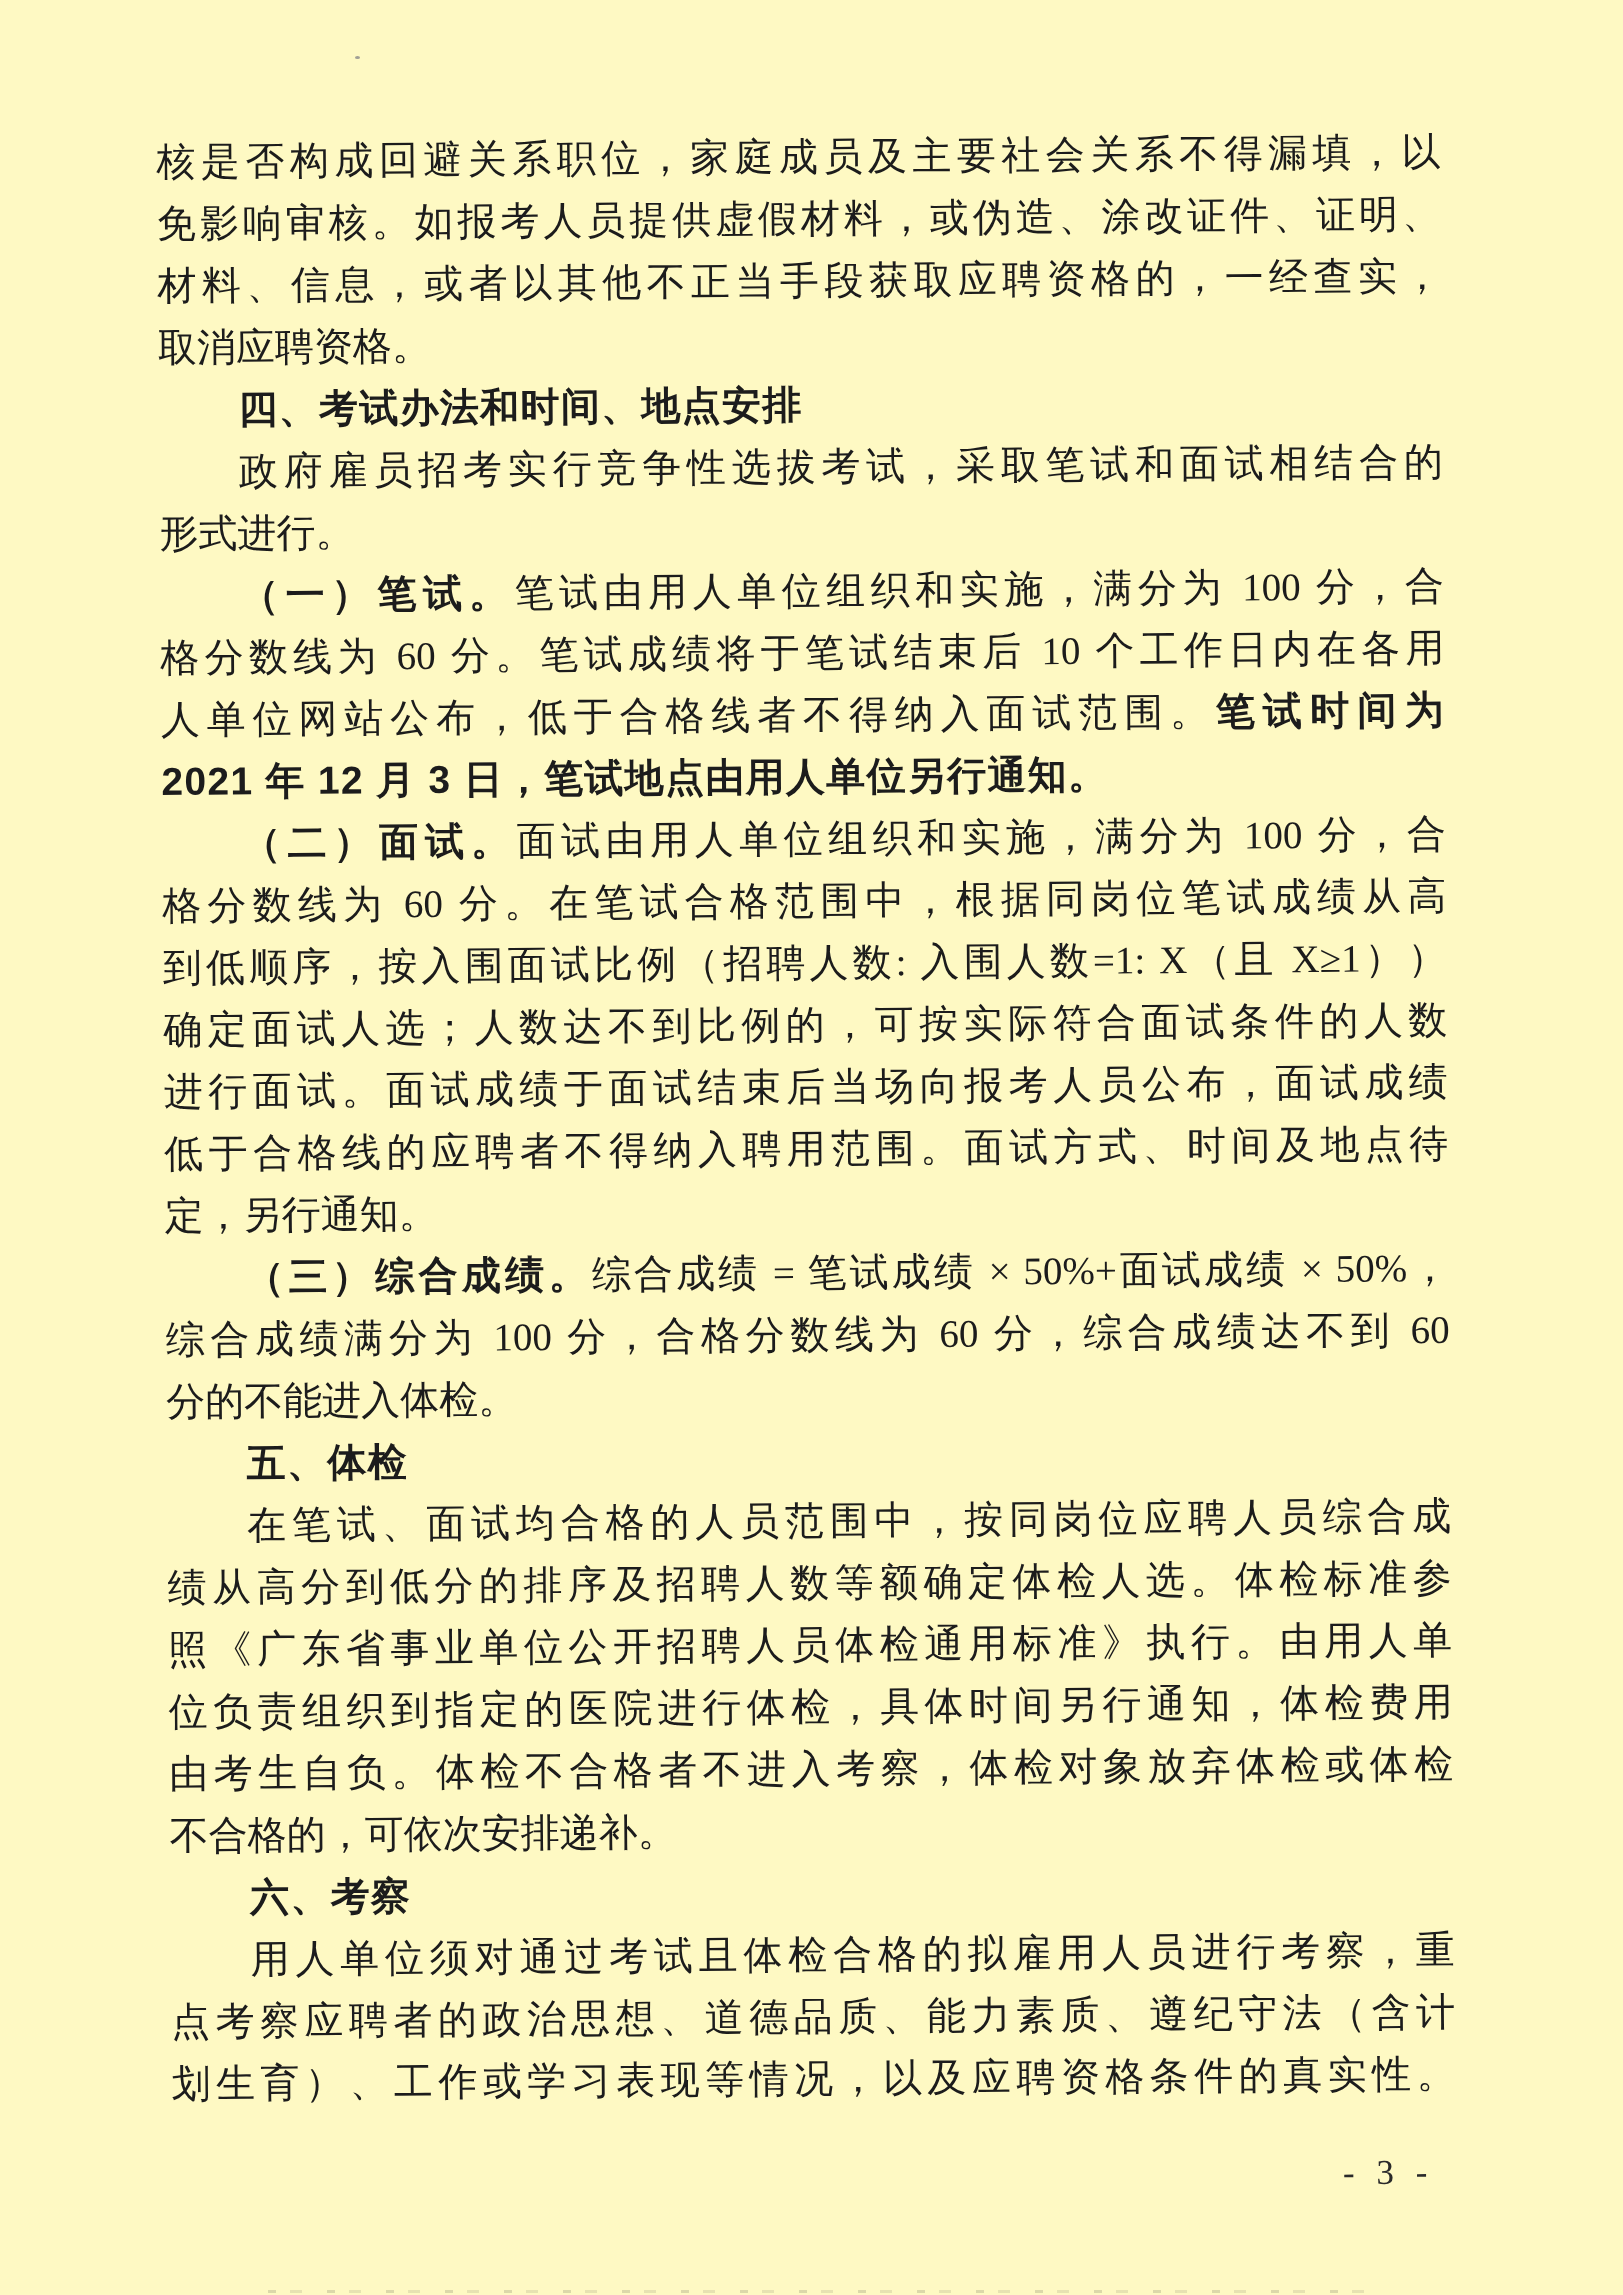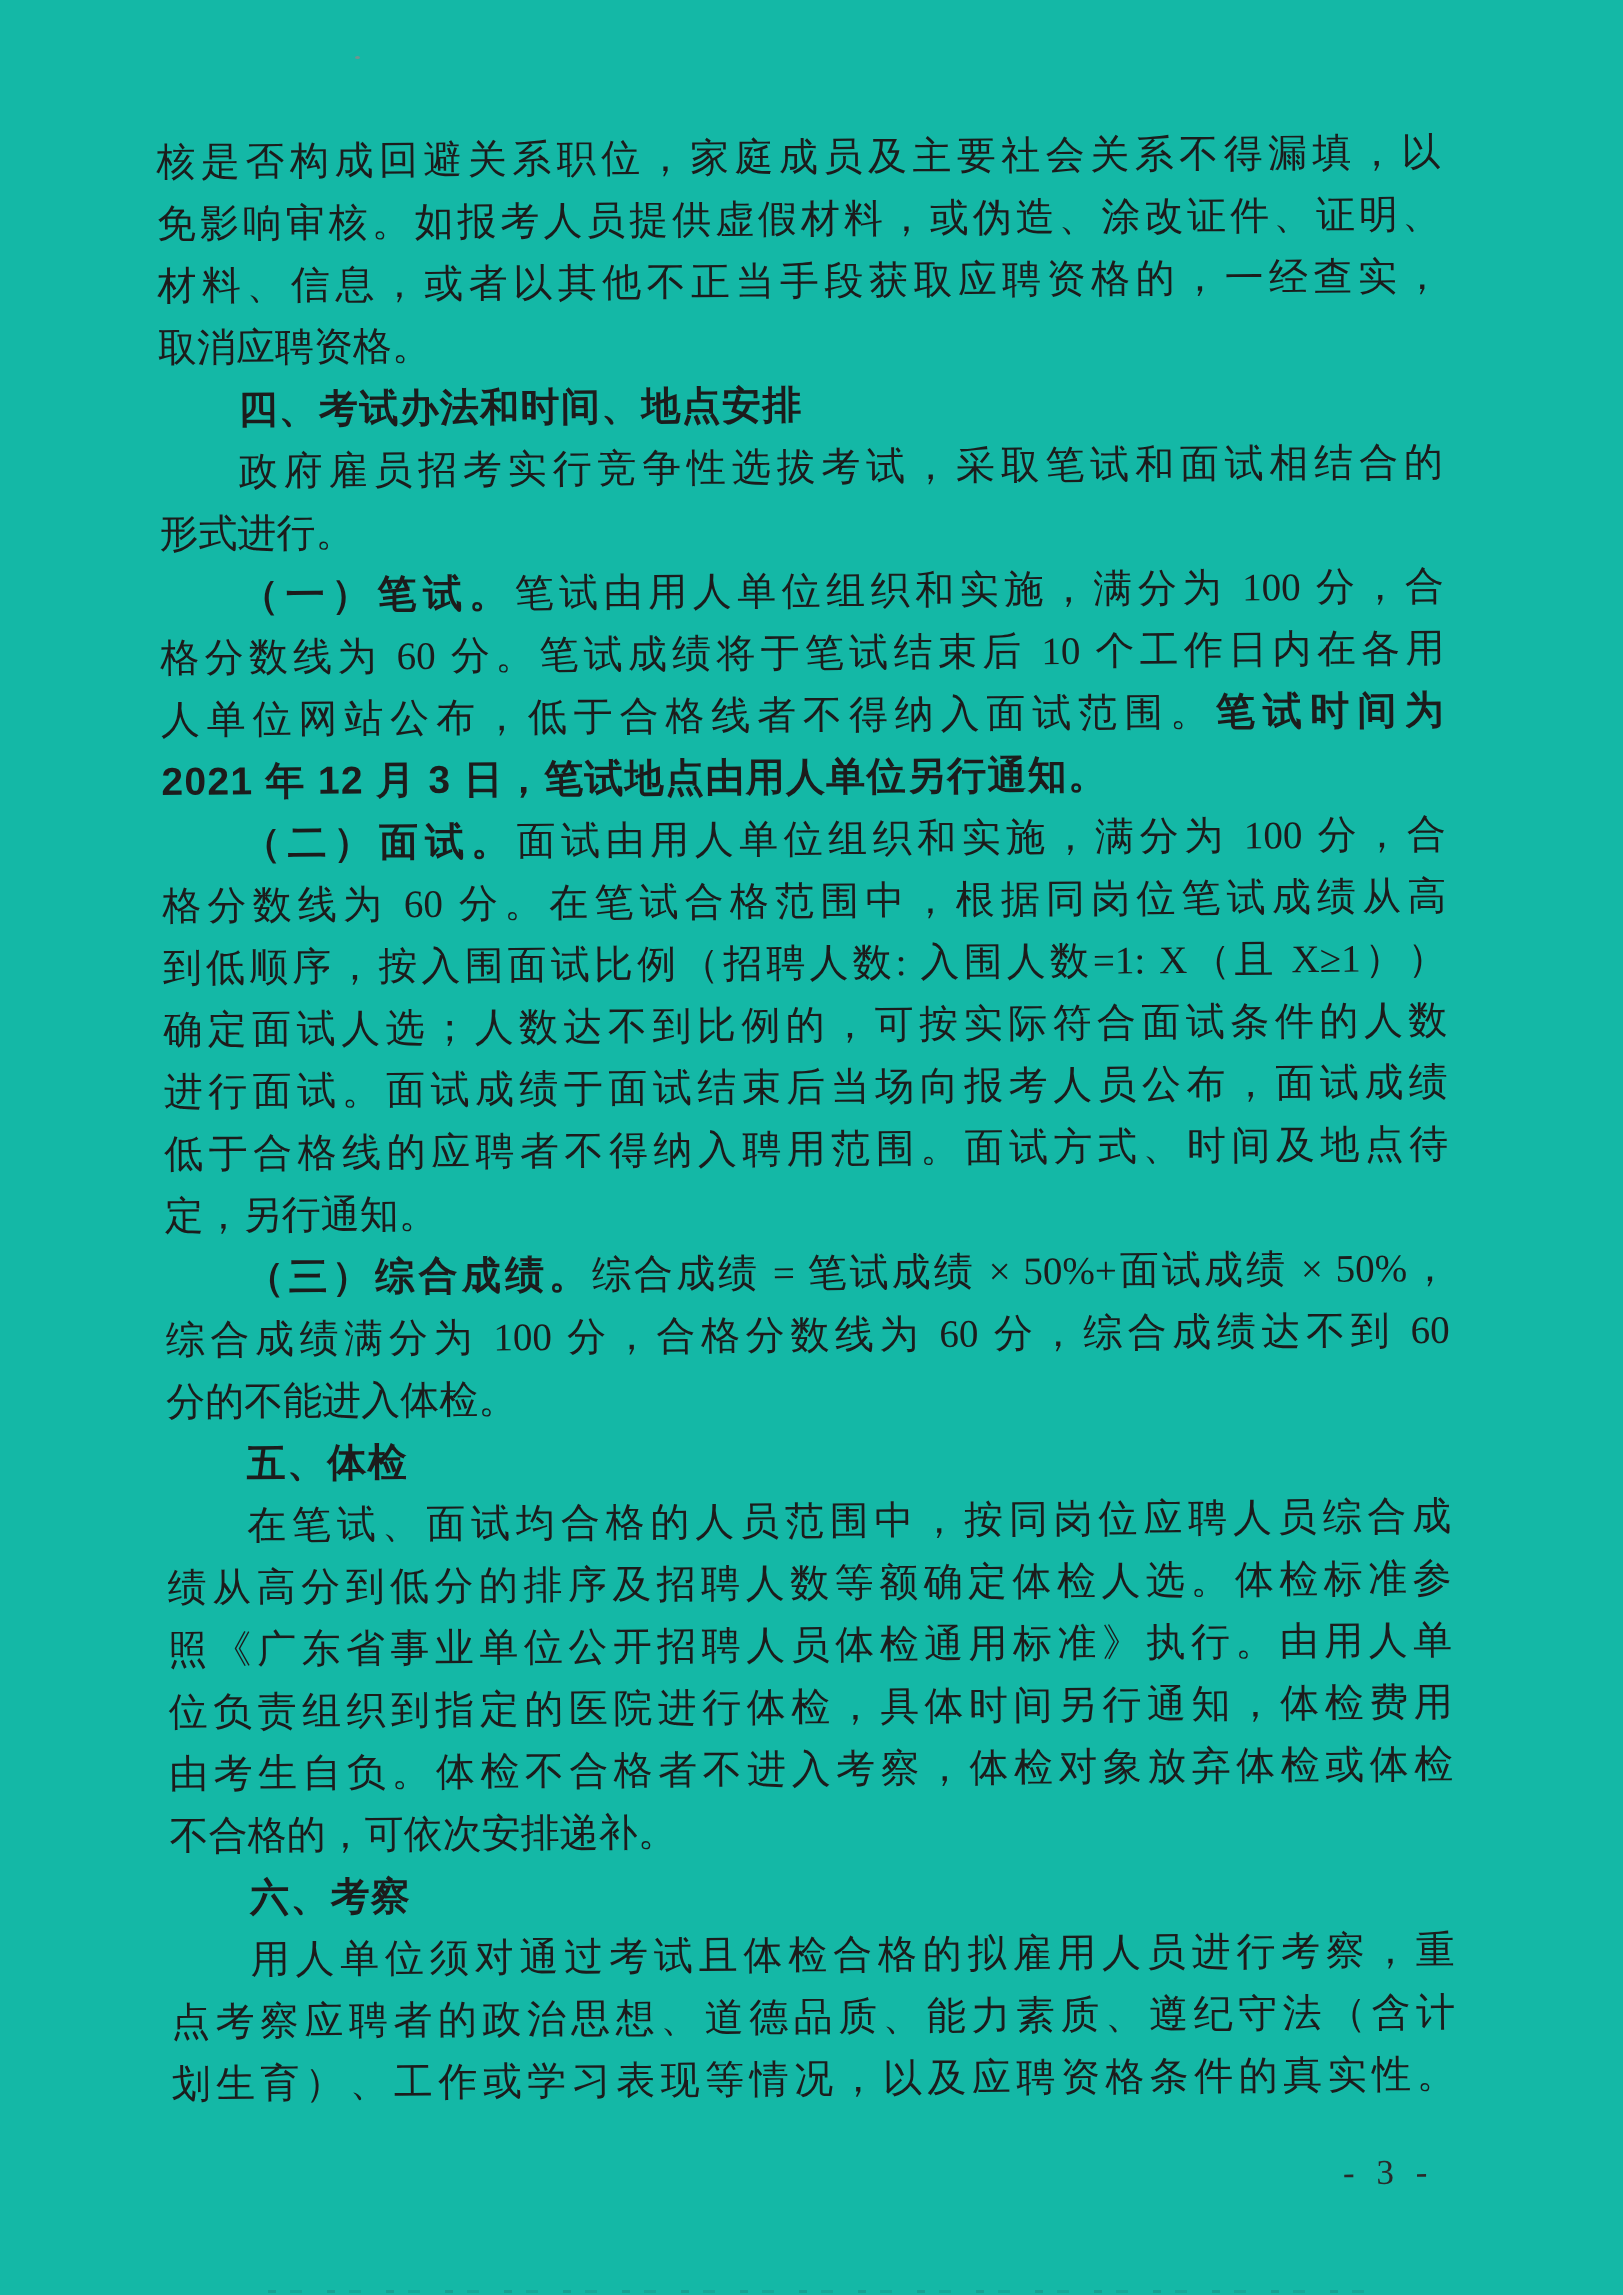--- a/index.html
+++ b/index.html
@@ -6,21 +6,21 @@
     margin: 0;
     padding: 0;
     width: 1623px;
     height: 2295px;
     background: #ffffff;
     overflow: hidden;
   }
   .page {
     position: absolute;
     inset: 0;
-    background: #14b8a6;
+    background: #fef9c3;
   }
   .content {
     position: absolute;
     left: 164px;
     top: 126px;
     width: 1284px;
     transform: rotate(-0.45deg);
     transform-origin: 50% 50%;
     color: #1c1c1c;
     font-family: "Liberation Serif", serif;

